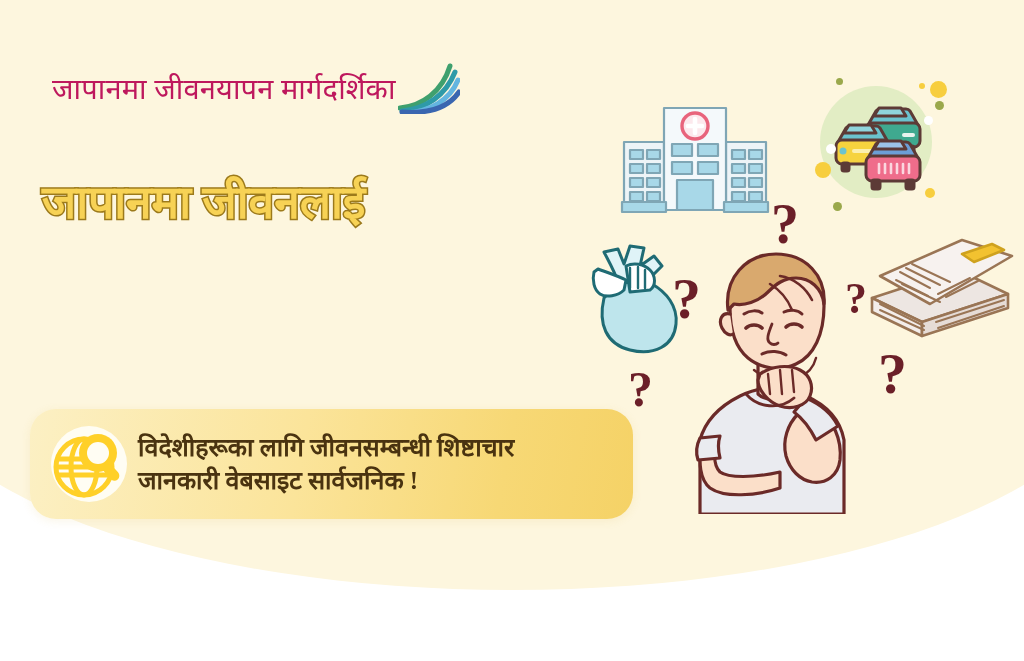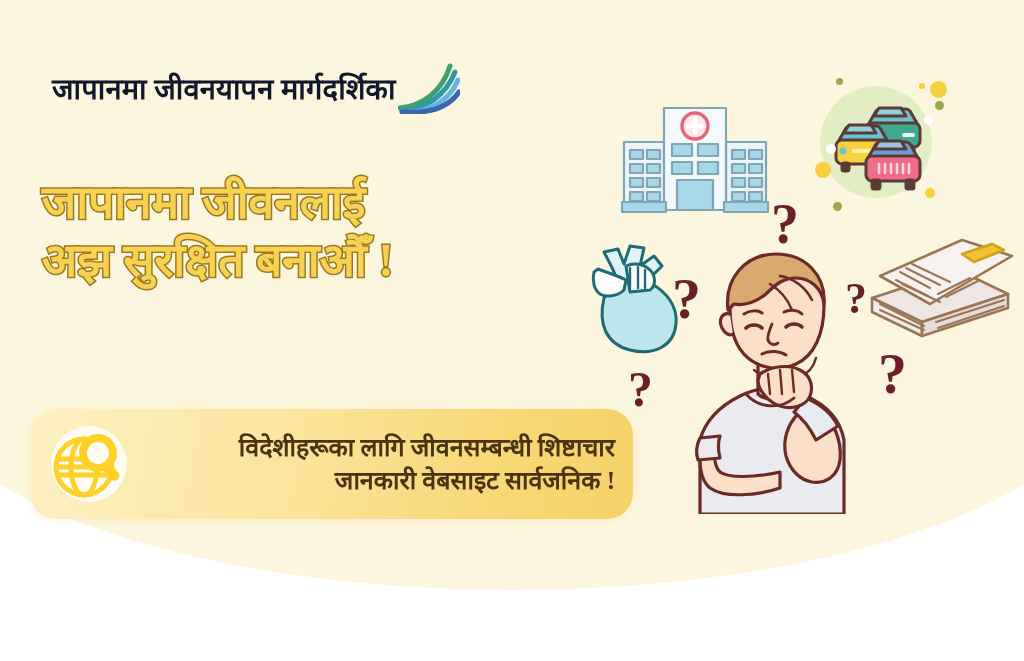--- a/index.html
+++ b/index.html
@@ -23,24 +23,24 @@
     background:#FDF6DE;
     border-radius:0 0 50% 50% / 0 0 22% 22%;
   }
   
   .logo-row{
     position:absolute; left:52px; top:62px;
     display:flex; align-items:flex-end; gap:0px;
   }
   .logo-text{
     font-family:"Liberation Serif", serif;
-    font-weight:700;
+    font-weight:400;
     font-size:29px;
     letter-spacing:.2px;
-    color:#0f172a;
+    color:#be185d;
     line-height:1;
     white-space:nowrap;
   }
   .logo-swoosh{width:62px;height:52px;margin-left:2px;margin-bottom:-10px;}
   
   .headline{
     position:absolute; left:42px; top:174px;
     width:600px;
   }
   .headline .hl{
@@ -66,21 +66,21 @@
   .banner-icon{
     width:82px;height:82px;margin-left:18px;flex:0 0 auto;
   }
   .banner-text{
     margin-left:8px;
     font-family:"Liberation Serif", serif;
     font-weight:700;
     font-size:25px;
     line-height:1.32;
     color:#4A3310;
-    text-align:right;
+    text-align:left;
     flex:1 1 auto;
     padding-right:18px;
   }
   .banner-text span{display:block;white-space:nowrap;}
   
   .art{position:absolute;inset:0;pointer-events:none;}
   .art > *{position:absolute;}
   .qmark{
     font-family:"Liberation Serif", serif;
     font-weight:700;
@@ -102,21 +102,20 @@
     <svg class="logo-swoosh" viewBox="0 0 62 52">
       <path d="M2 46 C24 44 44 30 52 4" stroke="#3FA06E" stroke-width="5" fill="none" stroke-linecap="round"></path>
       <path d="M4 49 C28 47 48 33 57 10" stroke="#2E9AA8" stroke-width="5" fill="none" stroke-linecap="round"></path>
       <path d="M7 51 C32 50 52 38 60 18" stroke="#63B5E0" stroke-width="5" fill="none" stroke-linecap="round"></path>
       <path d="M4 50 C30 52 50 46 61 30" stroke="#3A66B0" stroke-width="5" fill="none" stroke-linecap="round"></path>
     </svg>
   </div>
 
   <div class="headline">
     <p class="hl">जापानमा जीवनलाई</p>
-    <p class="hl">अझ सुरक्षित बनाऔँ !</p>
   </div>
 
   <div class="art">
 
     <svg style="left:806px;top:76px;width:150px;height:130px" viewBox="0 0 150 130">
       <circle cx="70" cy="66" r="56" fill="#E2EDC4"></circle>
       <g stroke="#5C3A36" stroke-width="3" stroke-linejoin="round" stroke-linecap="round">
 
         <g>
           <path d="M62 49 l8-14 a5 5 0 0 1 4-2 h26 a5 5 0 0 1 4 2 l8 14 z" fill="#6BC3CE"></path>

